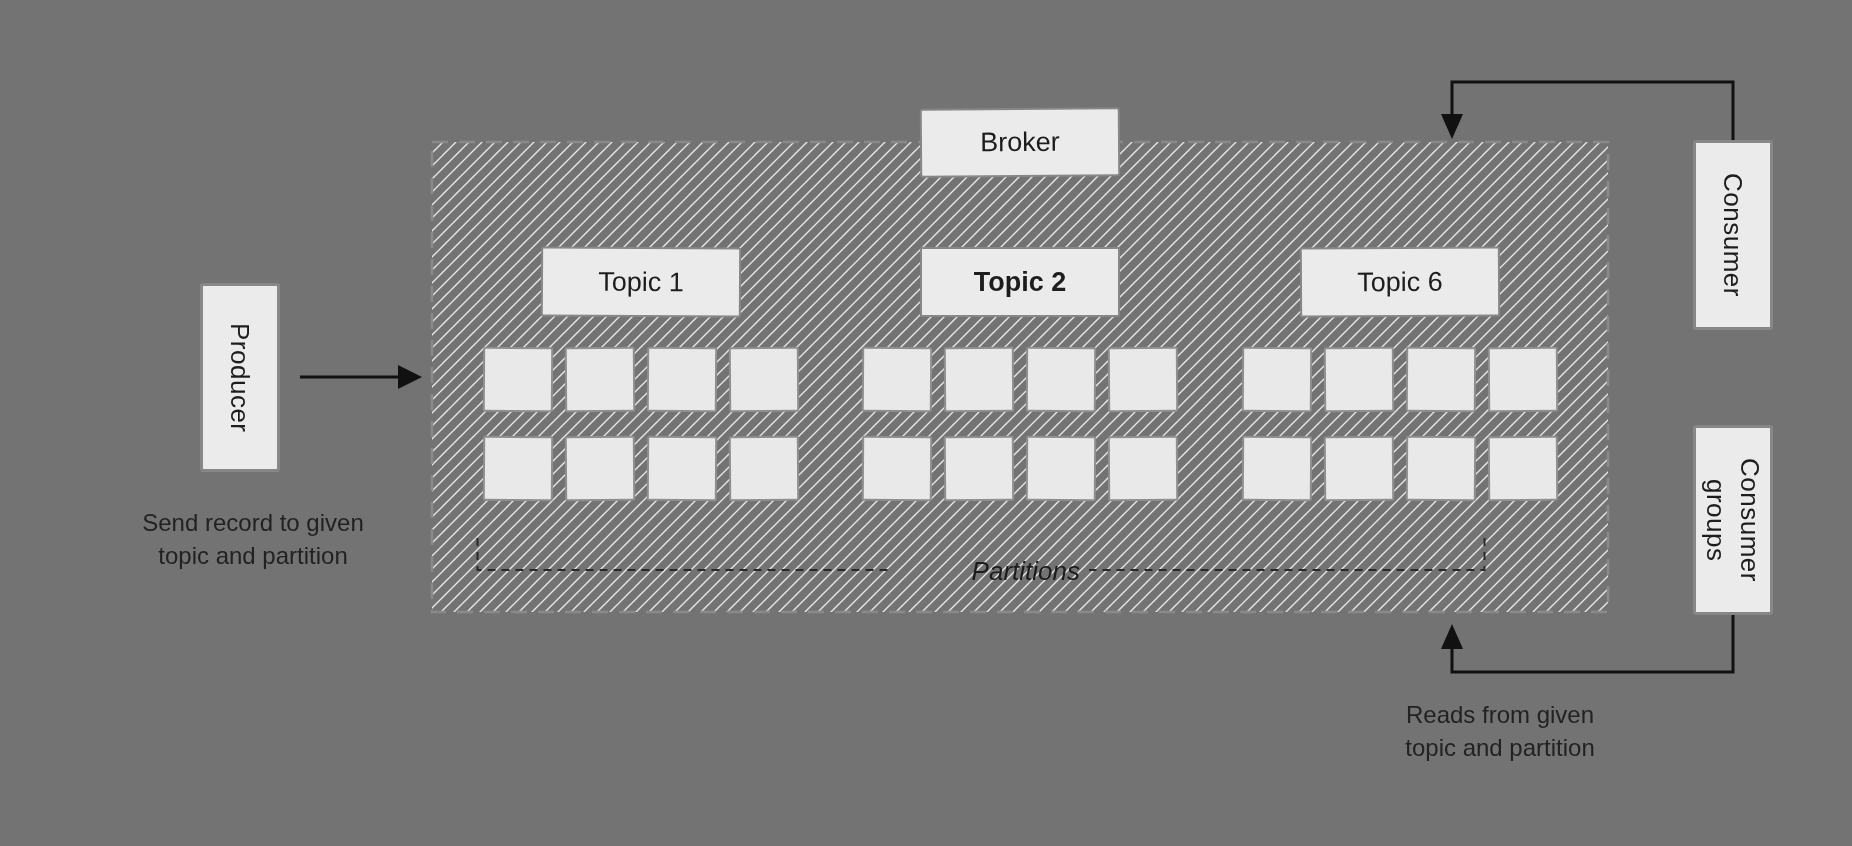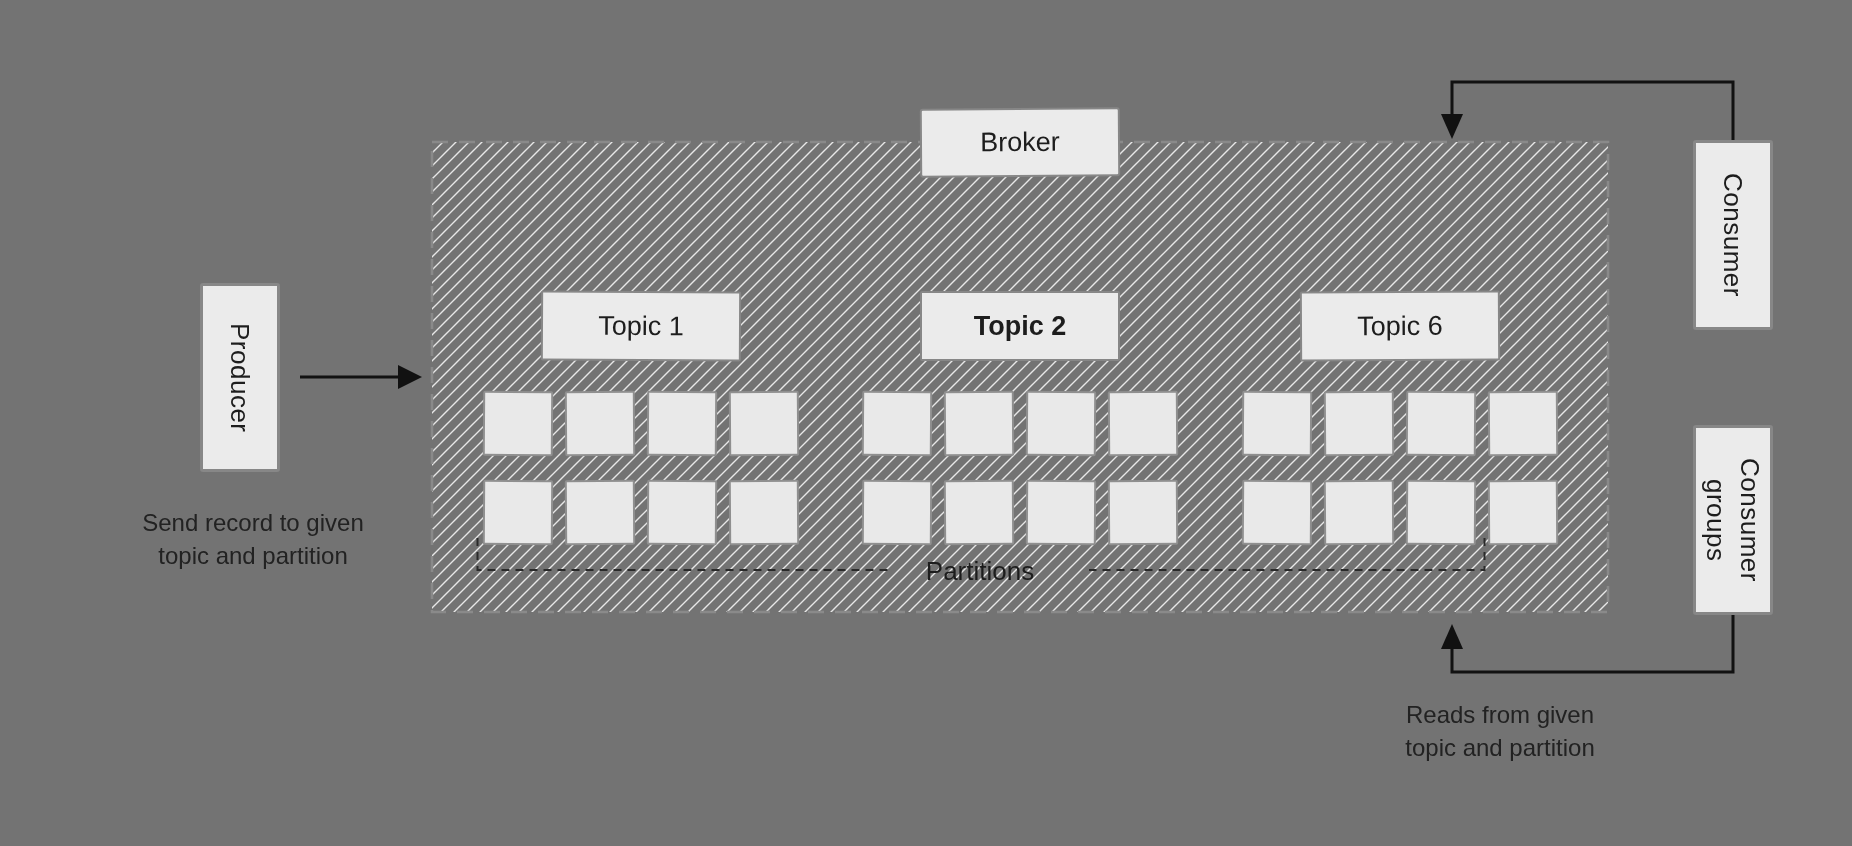--- a/index.html
+++ b/index.html
@@ -36,21 +36,21 @@
   .consumer-box        { left: 1693px; top: 140px; width: 80px; height: 190px; }
   .consumer-groups-box { left: 1693px; top: 425px; width: 80px; height: 190px; }
   .vtext {
     writing-mode: vertical-rl;
     text-align: center;
     font-size: 26px;
     letter-spacing: 0.5px;
     max-height: 172px;
     line-height: 34px;
   }
-  .topic-group { position: absolute; top: 247px; width: 316px; z-index: 2; margin-top: 44px; }
+  .topic-group { position: absolute; top: 247px; width: 316px; z-index: 2; }
   .topic-group.g0 { left: 483px; }
   .topic-group.g1 { left: 862px; font-weight: bold; }
   .topic-group.g2 { left: 1242px; }
   .topic-label {
     position: relative;
     margin: 0 auto;
     width: 200px;
     height: 70px;
     box-sizing: border-box;
     background: #ebebeb;
@@ -89,24 +89,25 @@
     color: #222222;
     z-index: 2;
   }
   .note-producer { left: 100px;  top: 506px; }
   .note-consumer { left: 1347px; top: 698px; }
   .partitions-label {
     position: absolute;
     left: 880px;
     top: 556px;
     width: 200px;
-    text-align: center;
+    text-align: right;
     font-size: 26px;
     color: #1c1c1c;
     z-index: 2;
+    font-style: italic;
   }
 </style>
 </head>
 <body>
 
 <div class="canvas">
 
   <svg class="layer" width="1852" height="846" viewBox="0 0 1852 846">
     <defs>
       <pattern id="hatch" patternUnits="userSpaceOnUse" width="13" height="13">

